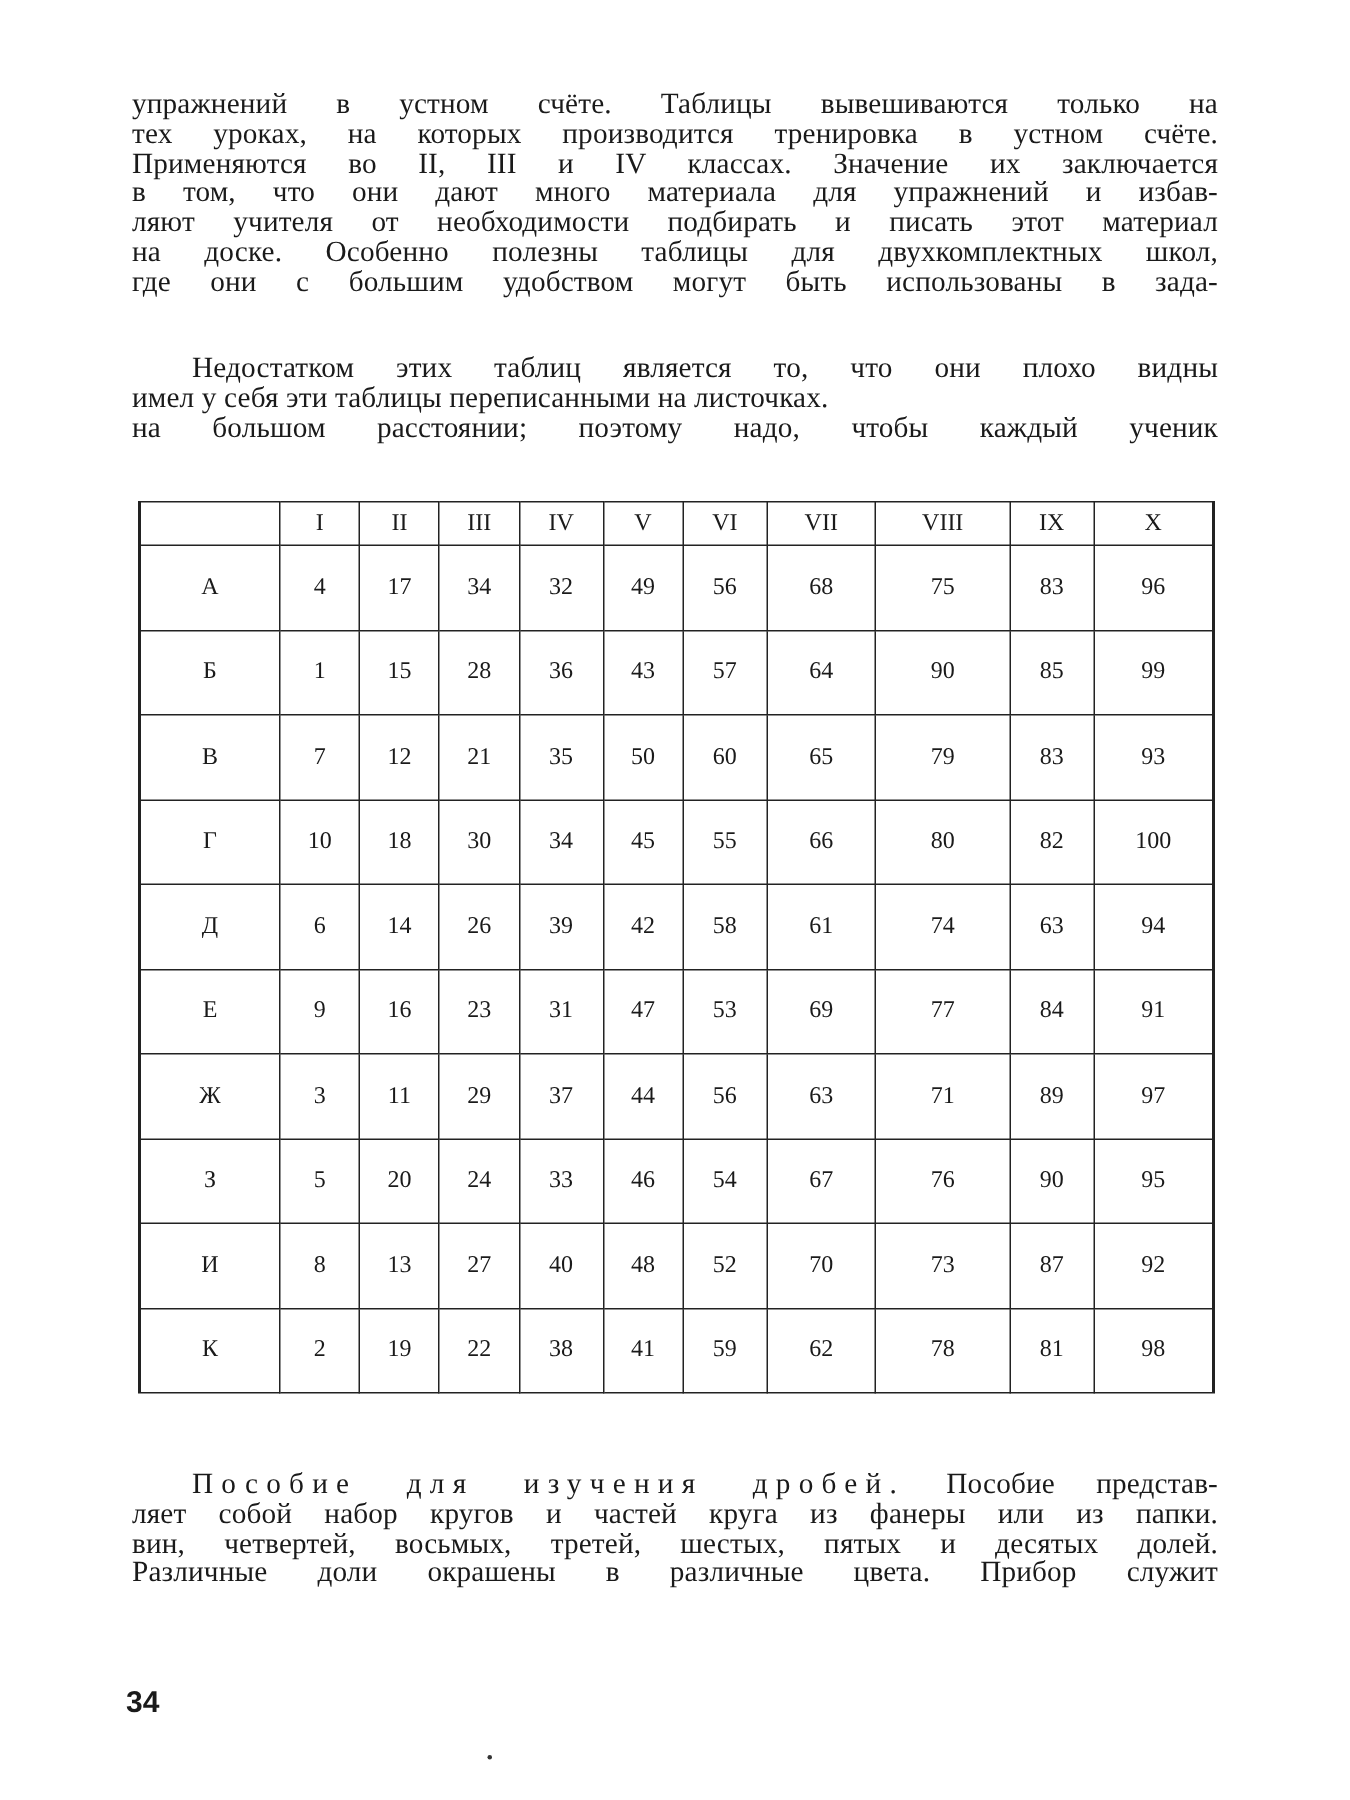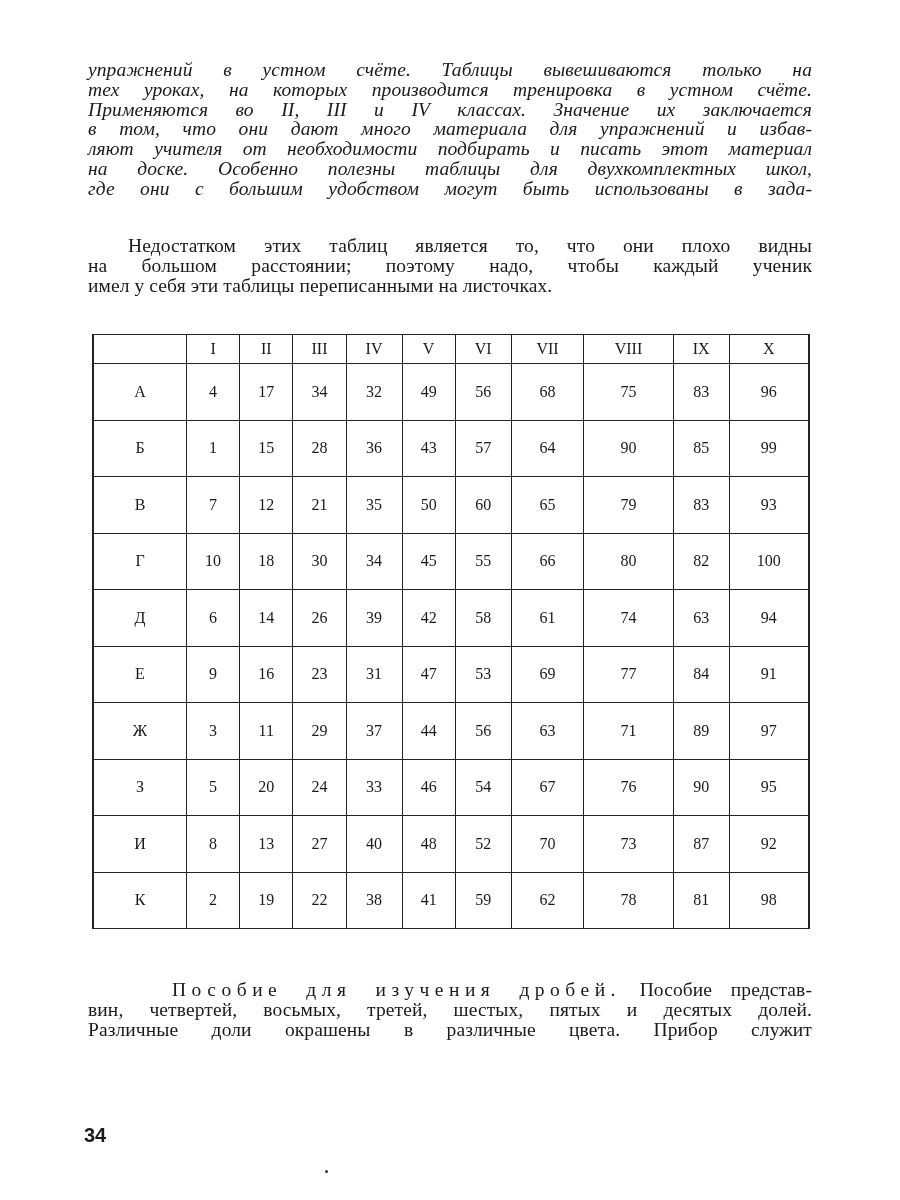--- a/index.html
+++ b/index.html
@@ -3,24 +3,24 @@
 <meta charset="utf-8">
 <style>
   html, body { margin: 0; padding: 0; background: #ffffff; }
   body { width: 900px; height: 1200px; position: relative; overflow: hidden;
          font-family: "Liberation Serif", "DejaVu Serif", serif; color: #1a1a1a; }
   .para { position: absolute; left: 88px; width: 724px; font-size: 19.5px;
           line-height: 19.8px; text-align: justify; letter-spacing: 0.1px; }
   .para .line { display: block; white-space: nowrap; text-align-last: justify; text-align: justify; }
   .para .line.last { text-align-last: left; }
   .indent { padding-left: 40px; }
-  #p1 { top: 60px; font-style: italic; }
+  #p1 { top: 60px; }
   #p2 { top: 236px; }
   #p3 { top: 980px; }
-  .spaced { letter-spacing: 5.5px; margin-left: 44px; }
+  .spaced { letter-spacing: 5.5px; }
   table.grid { position: absolute; left: 92px; top: 334px; width: 718px;
                border-collapse: collapse; font-size: 16px; }
   table.grid td, table.grid th { border: 1.5px solid #222; text-align: center;
                font-weight: normal; padding: 0; }
   table.grid th { height: 28px; font-size: 16px; }
   table.grid td { height: 55.5px; }
   table.grid .rowhead { width: 92px; font-size: 16px; }
   table.grid { border-left: 2px solid #222; border-right: 2px solid #222; }
   .pageno { position: absolute; left: 84px; top: 1124px; font-size: 20px;
             font-family: "Liberation Sans", sans-serif; font-weight: bold; }
@@ -35,22 +35,22 @@
   <span class="line">тех уроках, на которых производится тренировка в устном счёте.</span>
   <span class="line">Применяются во II, III и IV классах. Значение их заключается</span>
   <span class="line">в том, что они дают много материала для упражнений и избав-</span>
   <span class="line">ляют учителя от необходимости подбирать и писать этот материал</span>
   <span class="line">на доске. Особенно полезны таблицы для двухкомплектных школ,</span>
   <span class="line">где они с большим удобством могут быть использованы в зада-</span>
 </div>
 
 <div id="p2" class="para">
   <span class="line indent">Недостатком этих таблиц является то, что они плохо видны</span>
+  <span class="line last">имел у себя эти таблицы переписанными на листочках.</span>
   <span class="line">на большом расстоянии; поэтому надо, чтобы каждый ученик</span>
-  <span class="line last">имел у себя эти таблицы переписанными на листочках.</span>
 </div>
 
 <table class="grid">
   <thead>
     <tr>
       <th class="rowhead"></th>
       <th>I</th>
       <th>II</th>
       <th>III</th>
       <th>IV</th>
@@ -191,18 +191,19 @@
         <td>62</td>
         <td>78</td>
         <td>81</td>
         <td>98</td>
       </tr>
     </tbody>
 </table>
 
 <div id="p3" class="para">
   <span class="line indent"><span class="spaced">Пособие для изучения дробей.</span><span> Пособие представ-</span></span>
+  <span class="line">ляет собой набор кругов и частей круга из фанеры или из папки.</span>
   <span class="line">вин, четвертей, восьмых, третей, шестых, пятых и десятых долей.</span>
   <span class="line">Различные доли окрашены в различные цвета. Прибор служит</span>
 </div>
 
 <div class="pageno">34</div>
 <div class="dot"></div>
 
 </body></html>

